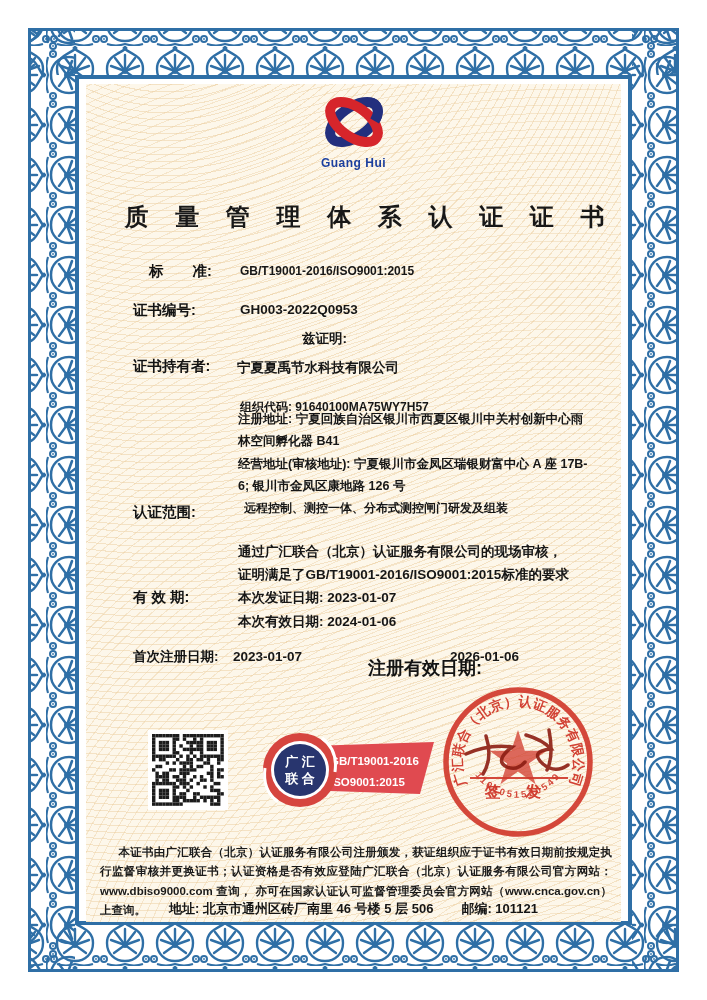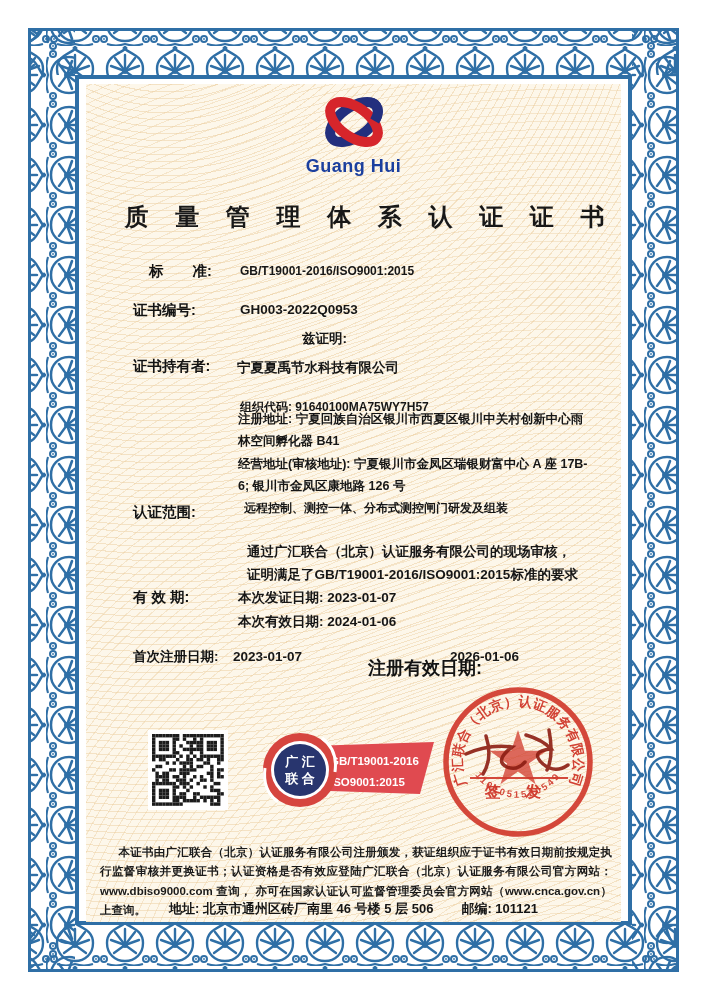--- a/index.html
+++ b/index.html
@@ -7,27 +7,27 @@
         font-family:"Liberation Sans","DejaVu Sans",sans-serif;color:#141414;}
   .frame-svg{position:absolute;left:0;top:0;}
   .content{position:absolute;left:86px;top:84px;width:535px;height:838px;
     background:
       repeating-radial-gradient(circle at 15% -20%, rgba(235,205,158,.50) 0 1px, rgba(0,0,0,0) 1px 7px),
       repeating-radial-gradient(circle at 90% 120%, rgba(235,205,158,.42) 0 1px, rgba(0,0,0,0) 1px 8px),
       #fdf7ea;}
   .lbl{position:absolute;font-weight:800;font-size:14.5px;white-space:pre;color:#131313;}
   .val{position:absolute;font-weight:700;font-size:12px;white-space:pre;color:#161616;}
   .logo-wrap{position:absolute;left:0;top:6px;width:100%;text-align:center;}
-  .logo-text{font-size:18px;font-weight:800;color:#1b3f9e;letter-spacing:.5px;margin-top:-2px;}
+  .logo-text{font-size:12px;font-weight:800;color:#1b3f9e;letter-spacing:.5px;margin-top:-2px;}
   .title{position:absolute;left:16px;top:117px;width:100%;margin:0;text-align:center;
          font-size:24px;font-weight:800;letter-spacing:10px;color:#181818;}
   .addr-block{position:absolute;left:152px;top:324px;width:356px;font-size:12.5px;
               font-weight:700;line-height:22.4px;color:#161616;}
   .audit-block{position:absolute;left:152px;top:456px;font-size:13.5px;font-weight:700;
-               line-height:23px;color:#161616;margin-left:9px;}
+               line-height:23px;color:#161616;}
   .notice{position:absolute;left:14px;top:747px;width:512px;font-size:11.5px;font-weight:700;
           line-height:19.5px;color:#1a1a1a;text-align:justify;text-indent:1.6em;}
   .addr-row{position:absolute;left:0;top:816px;width:100%;display:flex;justify-content:center;
             gap:28px;font-size:13px;font-weight:800;color:#151515;}
   .qr{position:absolute;left:62px;top:646px;}
   .badge{position:absolute;left:170px;top:640px;}
   .seal{position:absolute;left:342px;top:588px;pointer-events:none;}
 </style>
 </head>
 <body>

